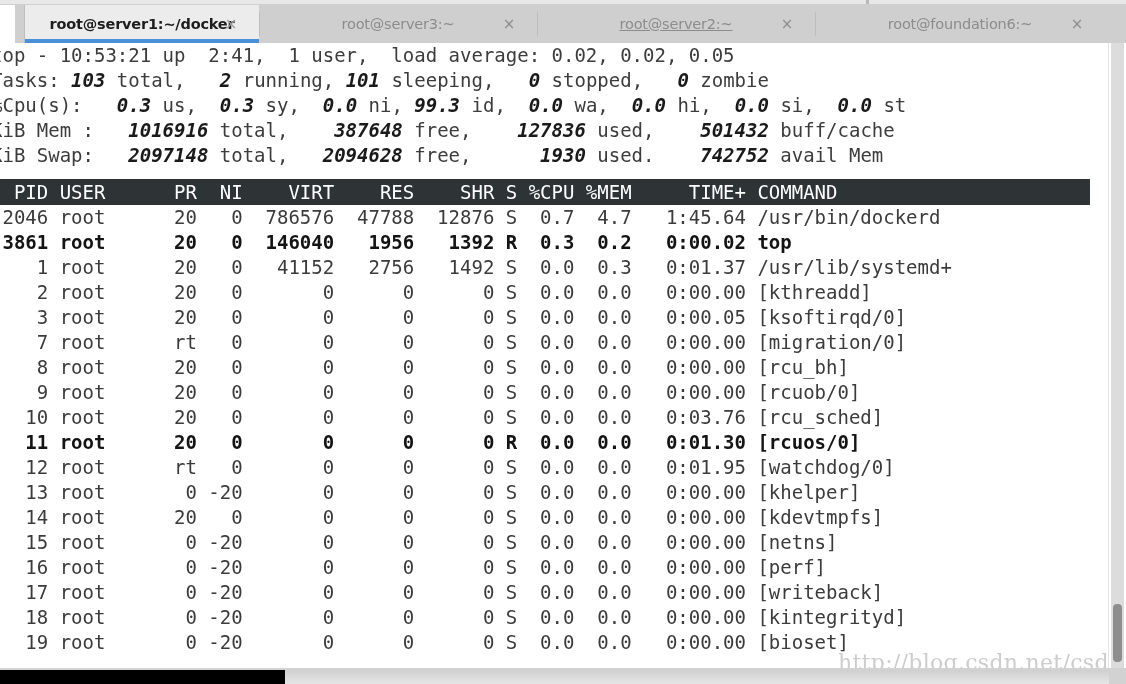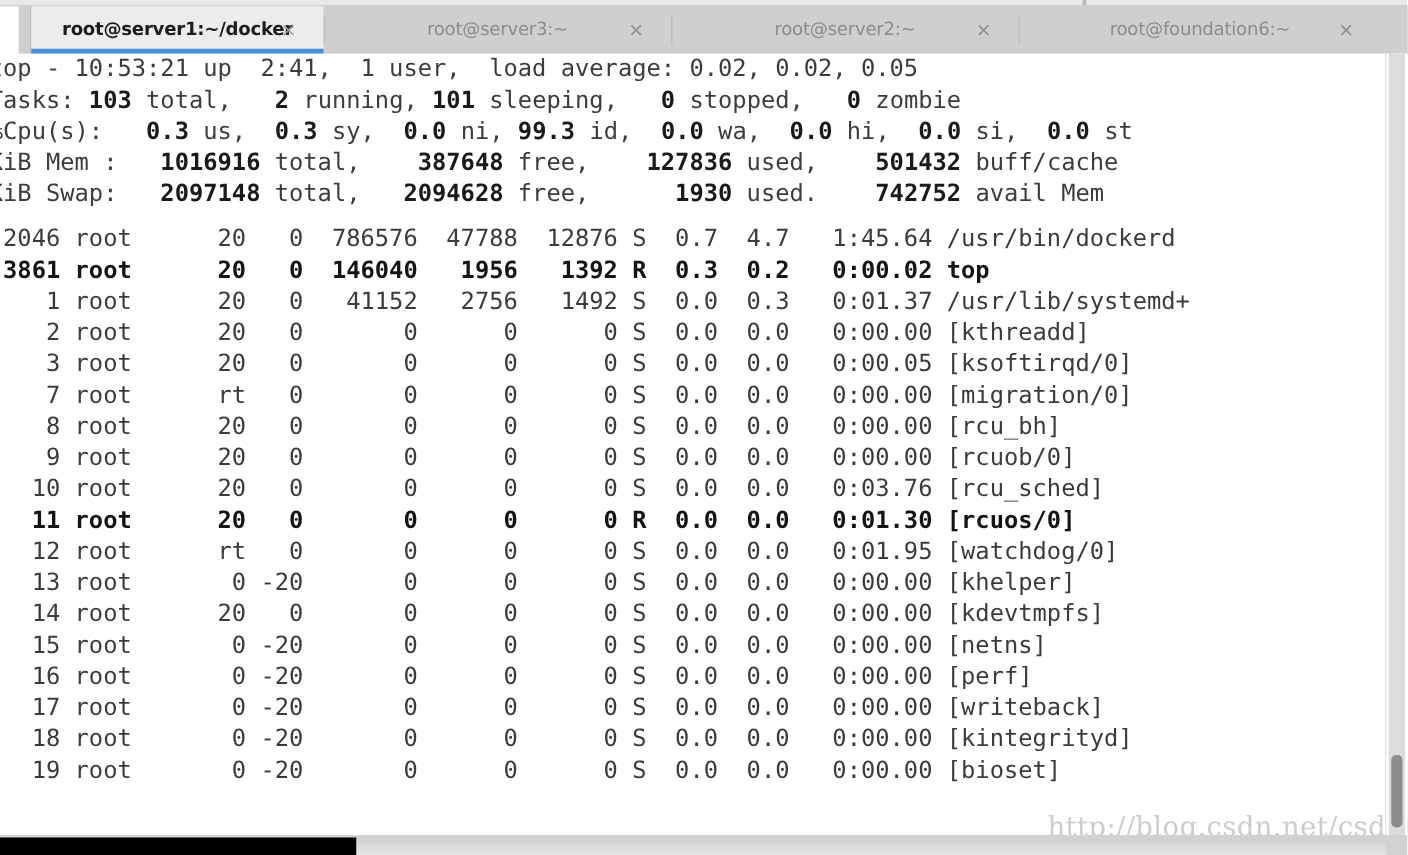--- a/index.html
+++ b/index.html
@@ -64,21 +64,21 @@
   }
   .line{
     height:25px;line-height:25px;
     font-family:"DejaVu Sans Mono","Liberation Mono",monospace;
     font-size:19px;
     color:#3b3b3b;
     white-space:pre;
     letter-spacing:0px;
     margin-left:-9px;
   }
-  .line b{font-weight:bold;color:#1a1a1a;}
+  .line b{font-weight:bold;color:#1a1a1a;font-style:italic;}
   .line.summary{color:#3c3c3c;}
 
   .spacer-line{height:11px;}
 
   .hdr-wrap{position:relative;height:26px;}
   .hdr-bg{
     position:absolute;left:0;top:0;width:1090px;height:26px;background:#2e3436;
   }
   .hdr-text{
     position:relative;
@@ -142,21 +142,21 @@
       <span class="tab-label">root@server1:~/docker</span>
       <span class="tab-close">×</span>
       <span class="tab-underline"></span>
     </div>
 
     <div class="tab inactive first-inactive" style="width:278px;">
       <span class="tab-label">root@server3:~</span>
       <span class="tab-close">×</span>
     </div>
 
-    <div class="tab inactive" style="width:278px;">
+    <div class="tab inactive" style="width:278px;text-decoration:underline;">
       <span class="tab-label">root@server2:~</span>
       <span class="tab-close">×</span>
     </div>
 
     <div class="tab inactive" style="width:290px;">
       <span class="tab-label">root@foundation6:~</span>
       <span class="tab-close">×</span>
     </div>
 
     <div class="tab-spacer-right"></div>
@@ -166,20 +166,24 @@
     <div class="term-inner">
 
       <div class="line summary" id="l-uptime">top - 10:53:21 up  2:41,  1 user,  load average: 0.02, 0.02, 0.05</div>
       <div class="line summary" id="l-tasks">Tasks: <b>103</b> total, <b>  2</b> running, <b>101</b> sleeping, <b>  0</b> stopped, <b>  0</b> zombie</div>
       <div class="line summary" id="l-cpu">%Cpu(s): <b>  0.3</b> us, <b> 0.3</b> sy, <b> 0.0</b> ni, <b>99.3</b> id, <b> 0.0</b> wa, <b> 0.0</b> hi, <b> 0.0</b> si, <b> 0.0</b> st</div>
       <div class="line summary" id="l-mem">KiB Mem : <b>  1016916</b> total, <b>   387648</b> free, <b>   127836</b> used, <b>   501432</b> buff/cache</div>
       <div class="line summary" id="l-swap">KiB Swap: <b>  2097148</b> total, <b>  2094628</b> free, <b>     1930</b> used. <b>   742752</b> avail Mem</div>
 
       <div class="spacer-line"></div>
 
+      <div class="hdr-wrap">
+        <div class="hdr-bg"></div>
+        <div class="hdr-text">  PID USER      PR  NI    VIRT    RES    SHR S %CPU %MEM     TIME+ COMMAND</div>
+      </div>
 
       <div id="proc-rows">
           <div class="prow"> 2046 root      20   0  786576  47788  12876 S  0.7  4.7   1:45.64 /usr/bin/dockerd</div>
           <div class="prow hl"> 3861 root      20   0  146040   1956   1392 R  0.3  0.2   0:00.02 top</div>
           <div class="prow">    1 root      20   0   41152   2756   1492 S  0.0  0.3   0:01.37 /usr/lib/systemd+</div>
           <div class="prow">    2 root      20   0       0      0      0 S  0.0  0.0   0:00.00 [kthreadd]</div>
           <div class="prow">    3 root      20   0       0      0      0 S  0.0  0.0   0:00.05 [ksoftirqd/0]</div>
           <div class="prow">    7 root      rt   0       0      0      0 S  0.0  0.0   0:00.00 [migration/0]</div>
           <div class="prow">    8 root      20   0       0      0      0 S  0.0  0.0   0:00.00 [rcu_bh]</div>
           <div class="prow">    9 root      20   0       0      0      0 S  0.0  0.0   0:00.00 [rcuob/0]</div>

